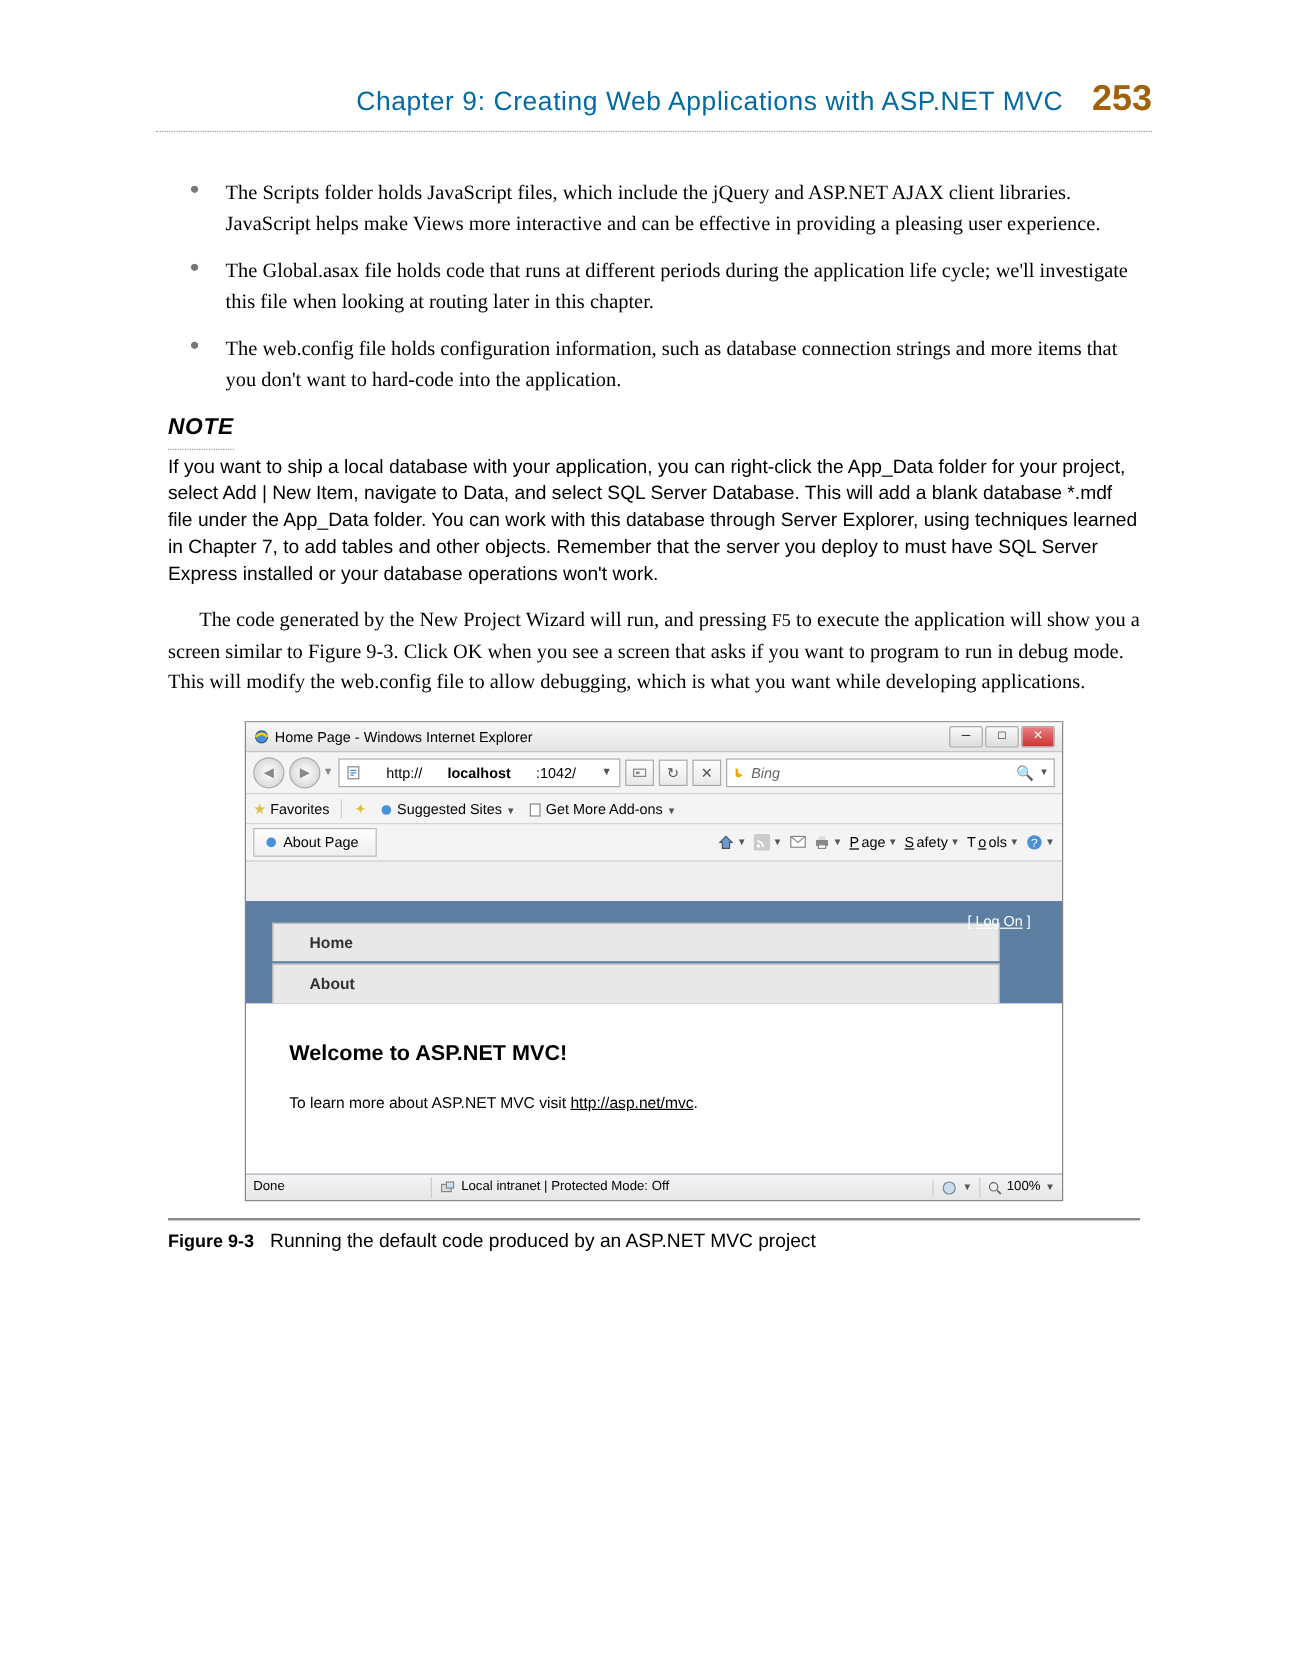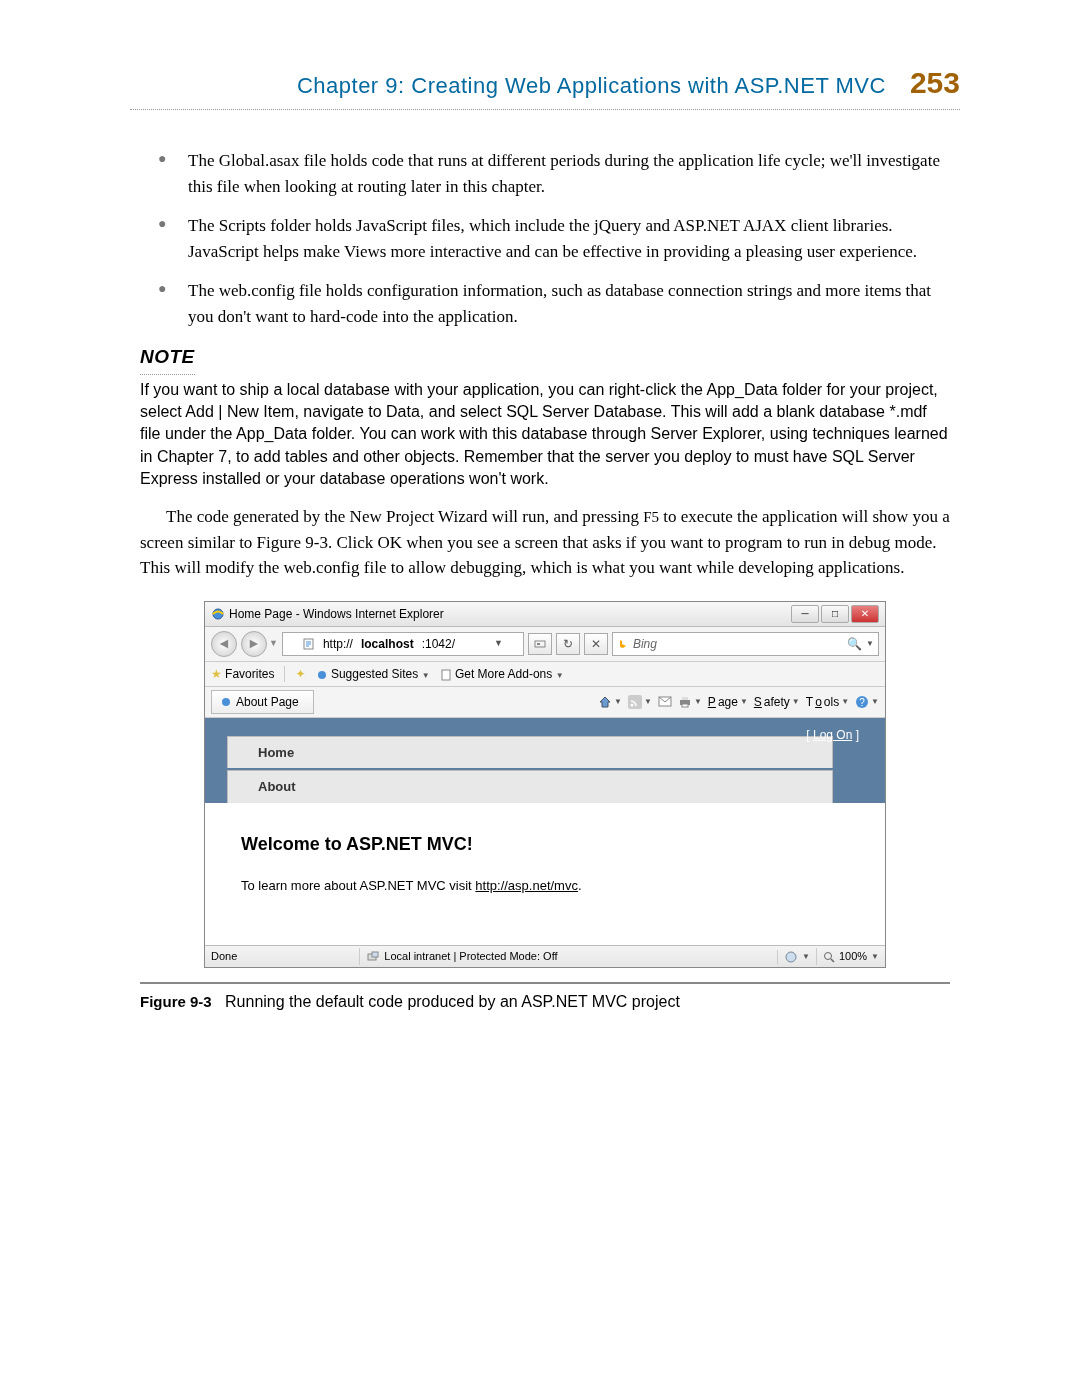--- a/index.html
+++ b/index.html
@@ -120,22 +120,22 @@
     background:radial-gradient(#fff,#ccc);
     border:1px solid #aaa;
     display:flex;align-items:center;justify-content:center;
     color:#888;font-size:14px;
   }
   .nav-dd { color:#888; font-size:9px; margin-left:-2px;}
   .addr {
     flex:0 0 200px;
     background:#fff;
     border:1px solid #aaa;
-    padding:2px 20px;
-    display:flex;align-items:center;gap:8px;
+    padding:2px 6px;
+    display:flex;align-items:center;gap:21px;
   }
   .addr .dd{font-size:9px;color:#555;}
   .btn-box {
     width:22px;height:20px;border:1px solid #aaa;background:linear-gradient(#fff,#e8e8e8);
     display:flex;align-items:center;justify-content:center;
     font-size:12px;color:#555;
   }
   .searchbox {
     flex:1;
     background:#fff;border:1px solid #aaa;
@@ -160,20 +160,21 @@
     border:1px solid #bbb;
     padding:2px 14px 2px 8px;
     display:flex;align-items:center;gap:4px;
     font-size:12px;
   }
   .tabmenu { display:flex; align-items:center; gap:6px; font-size:12px;}
   .tabmenu .mi{display:flex;align-items:center;gap:2px;}
   .underline-key { text-decoration: underline; }
   .page-body {
     background:#8b5cf6;
+    margin-top:33px;
   }
   .banner {
     background:#5b7ea1;
     color:#fff;
     padding:18px 22px 0 22px;
     position:relative;
   }
   .logon {
     position:absolute;top:8px;right:26px;
     font-size:12px;color:#fff;
@@ -235,22 +236,22 @@
 </style>
 </head>
 <body>
 
 <div class="chapter-header">
   <span class="chapter-title">Chapter 9:   Creating Web Applications with ASP.NET MVC</span>
   <span class="page-number">253</span>
 </div>
 
 <ul class="bullets">
+  <li>The Scripts folder holds JavaScript files, which include the jQuery and ASP.NET AJAX client libraries. JavaScript helps make Views more interactive and can be effective in providing a pleasing user experience.</li>
   <li>The Global.asax file holds code that runs at different periods during the application life cycle; we'll investigate this file when looking at routing later in this chapter.</li>
-  <li>The Scripts folder holds JavaScript files, which include the jQuery and ASP.NET AJAX client libraries. JavaScript helps make Views more interactive and can be effective in providing a pleasing user experience.</li>
   <li>The web.config file holds configuration information, such as database connection strings and more items that you don't want to hard-code into the application.</li>
 </ul>
 
 <div class="note-block">
   <div class="note-heading">NOTE</div>
   <div class="note-body">If you want to ship a local database with your application, you can right-click the App_Data folder for your project, select Add | New Item, navigate to Data, and select SQL Server Database. This will add a blank database *.mdf file under the App_Data folder. You can work with this database through Server Explorer, using techniques learned in Chapter 7, to add tables and other objects. Remember that the server you deploy to must have SQL Server Express installed or your database operations won't work.</div>
 </div>
 
 <p class="main-para">
   <span>The code generated by the New Project Wizard will run, and pressing </span><span class="smallcaps">F5</span><span> to execute the application will show you a screen similar to Figure 9-3. Click OK when you see a screen that asks if you want to program to run in debug mode. This will modify the web.config file to allow debugging, which is what you want while developing applications.</span>

